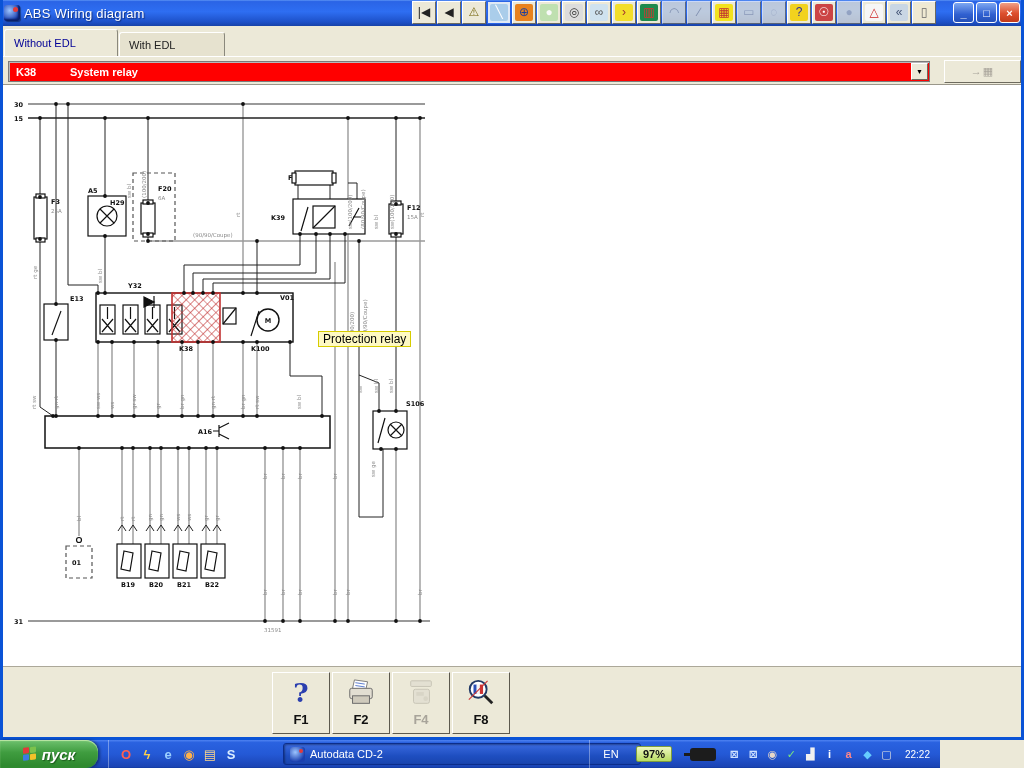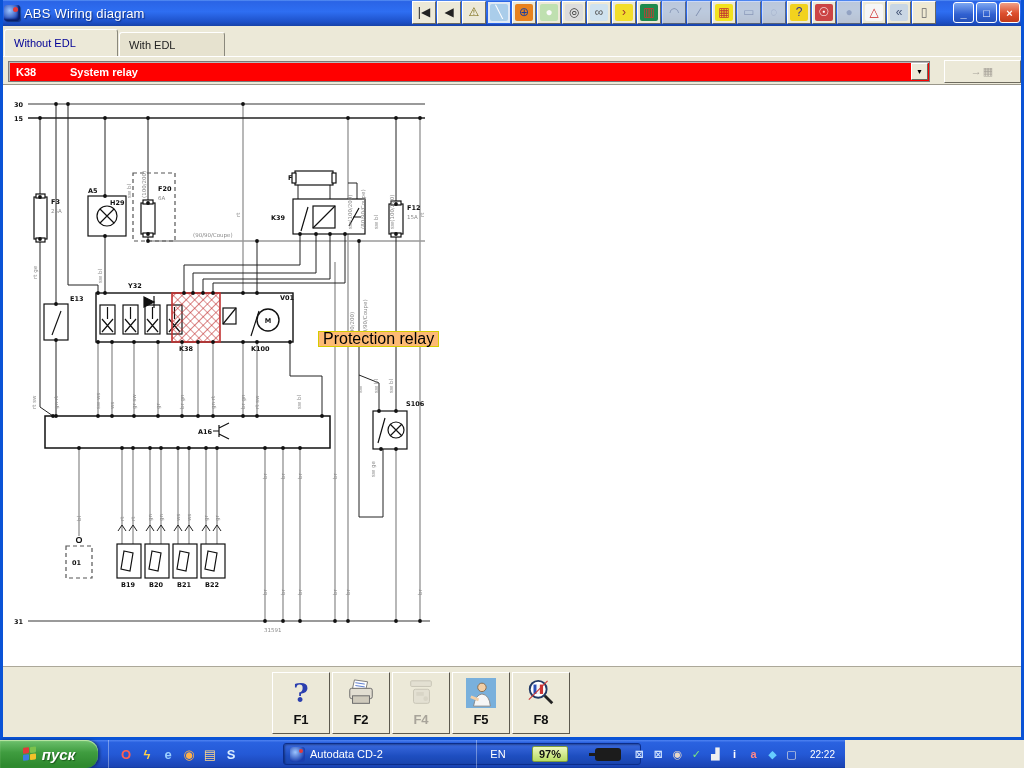--- a/index.html
+++ b/index.html
@@ -52,57 +52,57 @@
     border:1px solid;border-color:#fff #6d6a5e #6d6a5e #fff;box-sizing:border-box;
     display:flex;align-items:center;justify-content:center;color:#a8a49a;font-size:11px;letter-spacing:1px}
 
   
   #main{position:absolute;left:0;top:84px;width:1024px;height:582px;background:#fff;border-top:1px solid #9a978a;box-sizing:border-box}
   #dsvg{position:absolute;left:8px;top:2px}
   #dsvg text{font-family:"DejaVu Sans","Liberation Sans",sans-serif}
   #dsvg .db{font-size:6.5px;font-weight:bold;fill:#111}
   #dsvg .dg{font-size:5.5px;fill:#8a8a8a}
   #tooltip{position:absolute;left:318px;top:246px;height:14px;line-height:14px;padding:0 4px;
-    background:#fdba74;color:#000;font-size:16px;z-index:5;border:1px solid #d6cc00;box-sizing:content-box}
+    background:#fef9c3;color:#000;font-size:12px;z-index:5;border:1px solid #d6cc00;box-sizing:content-box}
 
   
   #fbar{position:absolute;left:0;top:666px;width:1024px;height:74px;background:#ece9d8;border-top:1px solid #aca899}
   #fbtns{position:absolute;left:272px;top:5px;display:flex}
   .fkey{width:58px;height:62px;margin-right:2px;background:#ece9d8;border:1px solid;
     border-color:#fff #5c594e #5c594e #fff;box-sizing:border-box;position:relative;
     display:flex;flex-direction:column;align-items:center;justify-content:flex-start;padding-top:5px}
   .fkey svg{width:30px;height:30px}
   .fkey .flabel{font-size:13px;font-weight:bold;color:#111;margin-top:4px}
   .fkey.dis svg{opacity:.45}
   .fkey.dis .flabel{color:#a8a49a}
   .fkey.focused:after{content:"";position:absolute;inset:3px;border:1px dotted #000}
 
   
-  #taskbar{position:absolute;left:0;top:740px;width:845px;height:28px;
+  #taskbar{position:absolute;left:0;top:740px;width:940px;height:28px;
     background:linear-gradient(180deg,#4f83f2 0%,#2a62e0 9%,#2459d6 50%,#1b44b4 95%,#123a9e 100%);z-index:60}
   #startbtn{position:absolute;left:0;top:0;width:98px;height:28px;border-radius:0 12px 12px 0;
     background:linear-gradient(180deg,#6fc26f 0%,#3f9c3f 45%,#2f8a2f 90%);
     box-shadow:inset 0 1px 1px #bfe8a8, 2px 0 3px rgba(0,0,0,.4);
     display:flex;align-items:center;justify-content:center;gap:5px;
     color:#fff;font-weight:bold;font-style:italic;font-size:15px;text-shadow:1px 1px 1px #1d5c1d}
   #flag{width:14px;height:14px;display:grid;grid-template-columns:6px 6px;grid-template-rows:6px 6px;gap:1px;transform:skewY(-6deg)}
   #flag i{border-radius:1px}
   #ql{position:absolute;left:108px;top:0;height:28px;display:flex;align-items:center;gap:3px;padding-left:8px;
     border-left:1px solid rgba(255,255,255,.35)}
   .qlicon{width:18px;height:18px;display:flex;align-items:center;justify-content:center;font-size:13px;font-weight:bold}
   #taskbtn{position:absolute;left:283px;top:3px;width:358px;height:22px;border-radius:3px;
     background:linear-gradient(180deg,#3a6ae0,#1e4ec0 60%,#1a44ae);border:1px solid #0c2d8a;box-sizing:border-box;
     display:flex;align-items:center;gap:5px;padding-left:6px;color:#fff;font-size:11px;box-shadow:inset 1px 1px 2px rgba(0,0,0,.35)}
   #taskbtn .ticon{width:15px;height:15px;border-radius:3px;background:radial-gradient(circle at 35% 35%,#9cc4ff,#1a3fae 70%);position:relative;flex:0 0 auto}
   #taskbtn .ticon:after{content:"";position:absolute;right:2px;top:2px;width:4px;height:4px;border-radius:50%;background:#e23a3a}
   #tray{position:absolute;right:0;top:0;height:28px;display:flex;align-items:center;
     border-left:1px solid rgba(255,255,255,.35);padding-left:8px}
   #lang{color:#fff;font-size:11px;width:26px;text-align:center}
   #battbox{background:linear-gradient(180deg,#eef8c0,#b8dc62);border:1px solid #7e9c3c;border-radius:2px;
-    color:#111;font-size:11px;font-weight:bold;padding:1px 6px;margin:0 21px}
+    color:#111;font-size:11px;font-weight:bold;padding:1px 6px;margin:0 12px}
   #plug{width:26px;height:13px;background:#1c1c1c;border-radius:3px;margin:0 6px;position:relative}
   #plug:before{content:"";position:absolute;left:-6px;top:5px;width:6px;height:3px;background:#1c1c1c}
   #trayicons{display:flex;align-items:center;gap:2px;margin:0 4px}
   .trico{width:17px;height:17px;display:flex;align-items:center;justify-content:center;font-size:11px;font-weight:bold}
   #clock{color:#fff;font-size:10px;padding:0 10px 0 6px}
 </style>
 </head>
 <body>
 
 <div id="frame"></div>
@@ -476,29 +476,20 @@
       <svg viewBox="0 0 32 32">
         <rect x="5" y="3" width="22" height="6" rx="1" fill="#d9d6cc" stroke="#9a968a"></rect>
         <rect x="8" y="12" width="17" height="15" rx="2" fill="#d9d6cc" stroke="#9a968a"></rect>
         <rect x="11" y="15" width="8" height="4" fill="#c2beb2"></rect>
         <circle cx="21" cy="22" r="2.5" fill="#c2beb2"></circle>
       </svg>
       <span class="flabel">F4</span>
     </div>
     <div class="fkey">
       <svg viewBox="0 0 32 32">
-        <rect width="32" height="32" fill="#79b0dc"></rect>
-        <circle cx="17" cy="10" r="4.5" fill="#f3cfa6" stroke="#8a6a4a"></circle>
-        <path d="M8 30 Q10 18 17 17 Q25 18 26 30 Z" fill="#f6f6f6" stroke="#888"></path>
-        <rect x="5" y="20" width="9" height="3" fill="#f3cfa6" transform="rotate(22 9 21)"></rect>
-      </svg>
-      <span class="flabel">F5</span>
-    </div>
-    <div class="fkey">
-      <svg viewBox="0 0 32 32">
         <circle cx="13" cy="12" r="9" fill="#fff" stroke="#223a66" stroke-width="2"></circle>
         <rect x="8" y="7" width="3.4" height="10" fill="#2b50b8"></rect>
         <rect x="11.4" y="7" width="3.4" height="10" fill="#f4f4f4"></rect>
         <rect x="14.8" y="7" width="3.4" height="10" fill="#cc3333"></rect>
         <line x1="20" y1="19" x2="28" y2="27" stroke="#222" stroke-width="3"></line>
         <line x1="3" y1="23" x2="23" y2="3" stroke="#cc3333" stroke-width="1.2"></line>
       </svg>
       <span class="flabel">F8</span>
     </div>
   </div>

